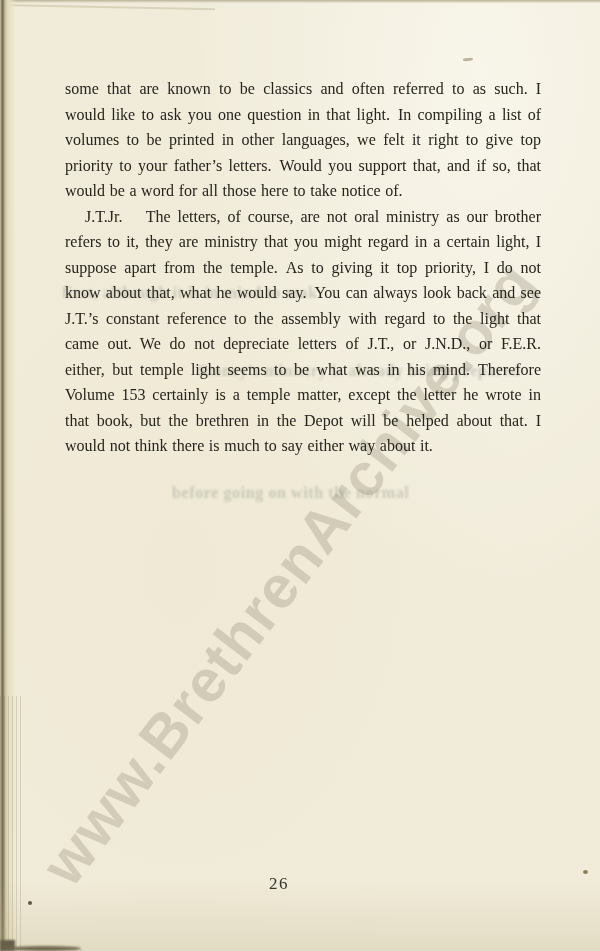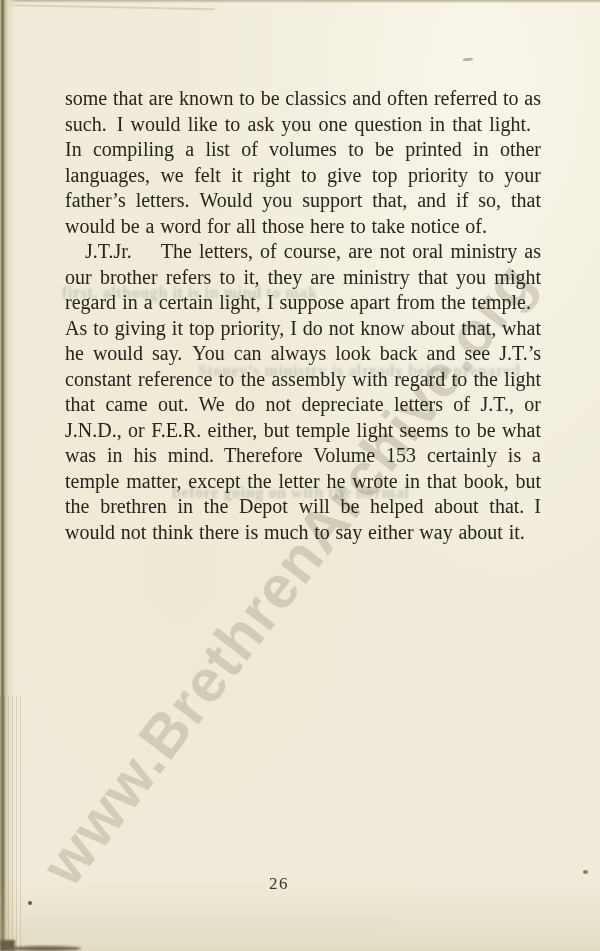--- a/index.html
+++ b/index.html
@@ -38,22 +38,22 @@
     transform:rotate(-52.5deg);transform-origin:0 0;
   }
 
   .ghost{
     position:absolute;z-index:1;white-space:nowrap;
     font-family:"Liberation Serif", serif;font-size:16px;font-weight:bold;
     color:rgba(96,110,100,0.55);opacity:.5;filter:blur(0.8px);letter-spacing:0.6px;margin-top:48px;
   }
 
   .content{
-    position:absolute;left:65px;top:86px;width:476px;z-index:2;
-    font-size:20px;line-height:25.5px;color:#26241d;text-align:justify;
+    position:absolute;left:65px;top:76px;width:476px;z-index:2;
+    font-size:16px;line-height:25.5px;color:#26241d;text-align:justify;
     word-spacing:0.04em;
   }
   .content p{margin:0;padding:0;}
   .content p.indent{text-indent:20px;}
   .speaker{padding-right:1.45em;}
 
   .pagenum{position:absolute;left:262px;top:874px;width:34px;text-align:center;z-index:2;
     font-size:17px;letter-spacing:1.5px;color:#33312a;}
 
   .speck{position:absolute;border-radius:50%;z-index:3;}

